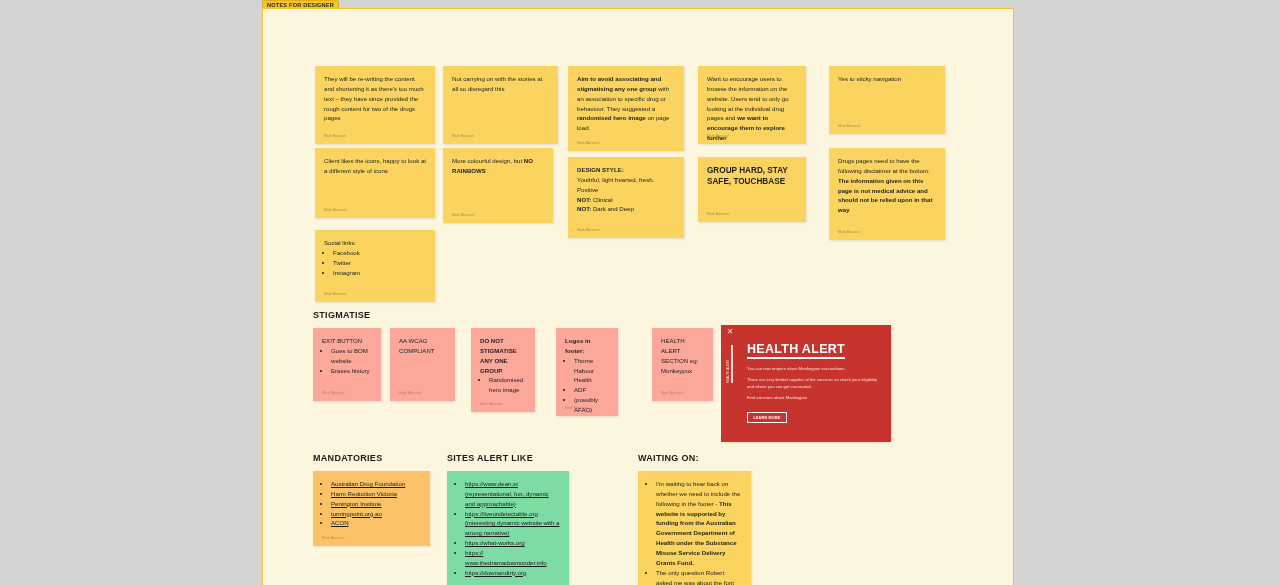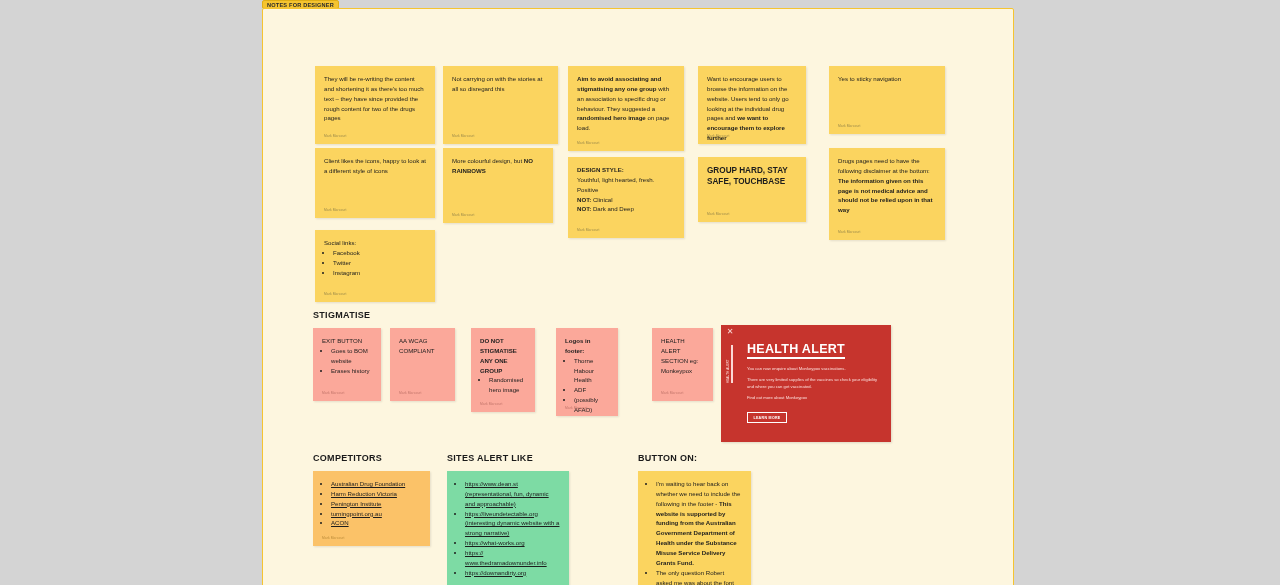--- a/index.html
+++ b/index.html
@@ -243,23 +243,23 @@
           <li>(possibly AFAO)</li>
         </ul>
       <span class="sig">Mark Marcourt</span>
     </div>
 
     <div class="note pink" style="left:389px; top:319px; width:61px; height:73px;">
       <p>HEALTH ALERT SECTION eg: Monkeypox</p>
       <span class="sig">Mark Marcourt</span>
     </div>
 
-    <div class="sec-head" style="left:50px; top:444px;">COMPETITORS</div>
+    <div class="sec-head" style="left:50px; top:444px;">MANDATORIES</div>
     <div class="sec-head" style="left:184px; top:444px;">SITES ALERT LIKE</div>
-    <div class="sec-head" style="left:375px; top:444px;">BUTTON ON:</div>
+    <div class="sec-head" style="left:375px; top:444px;">WAITING ON:</div>
 
     <div class="note orange" style="left:50px; top:462px; width:117px; height:75px;">
       <ul>
           <li><span class="lnk">Australian Drug Foundation</span></li>
           <li><span class="lnk">Harm Reduction Victoria</span></li>
           <li><span class="lnk">Penington Institute</span></li>
           <li><span class="lnk">turningpoint.org.au</span></li>
           <li><span class="lnk">ACON</span></li>
         </ul>
       <span class="sig">Mark Marcourt</span>

